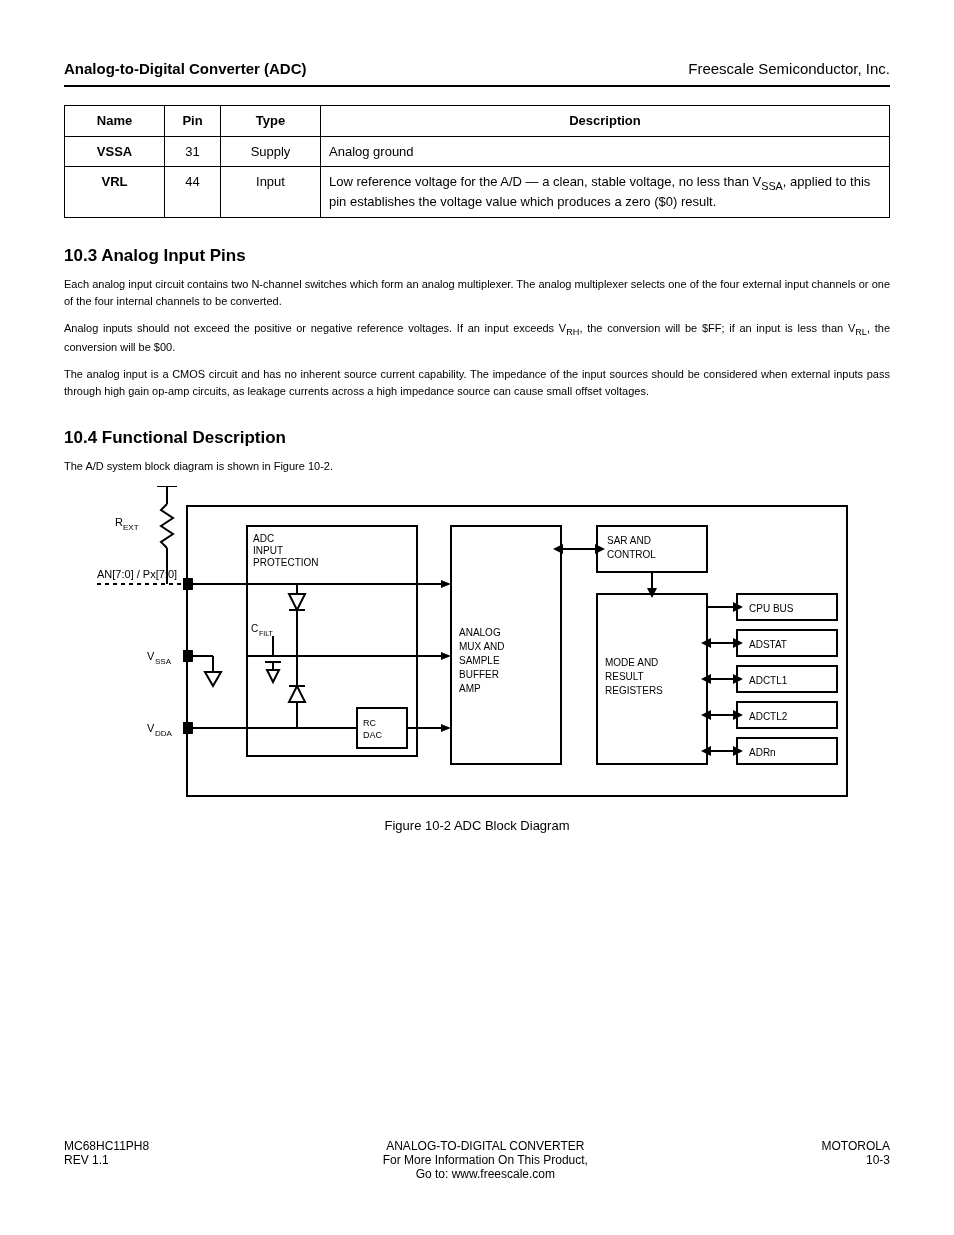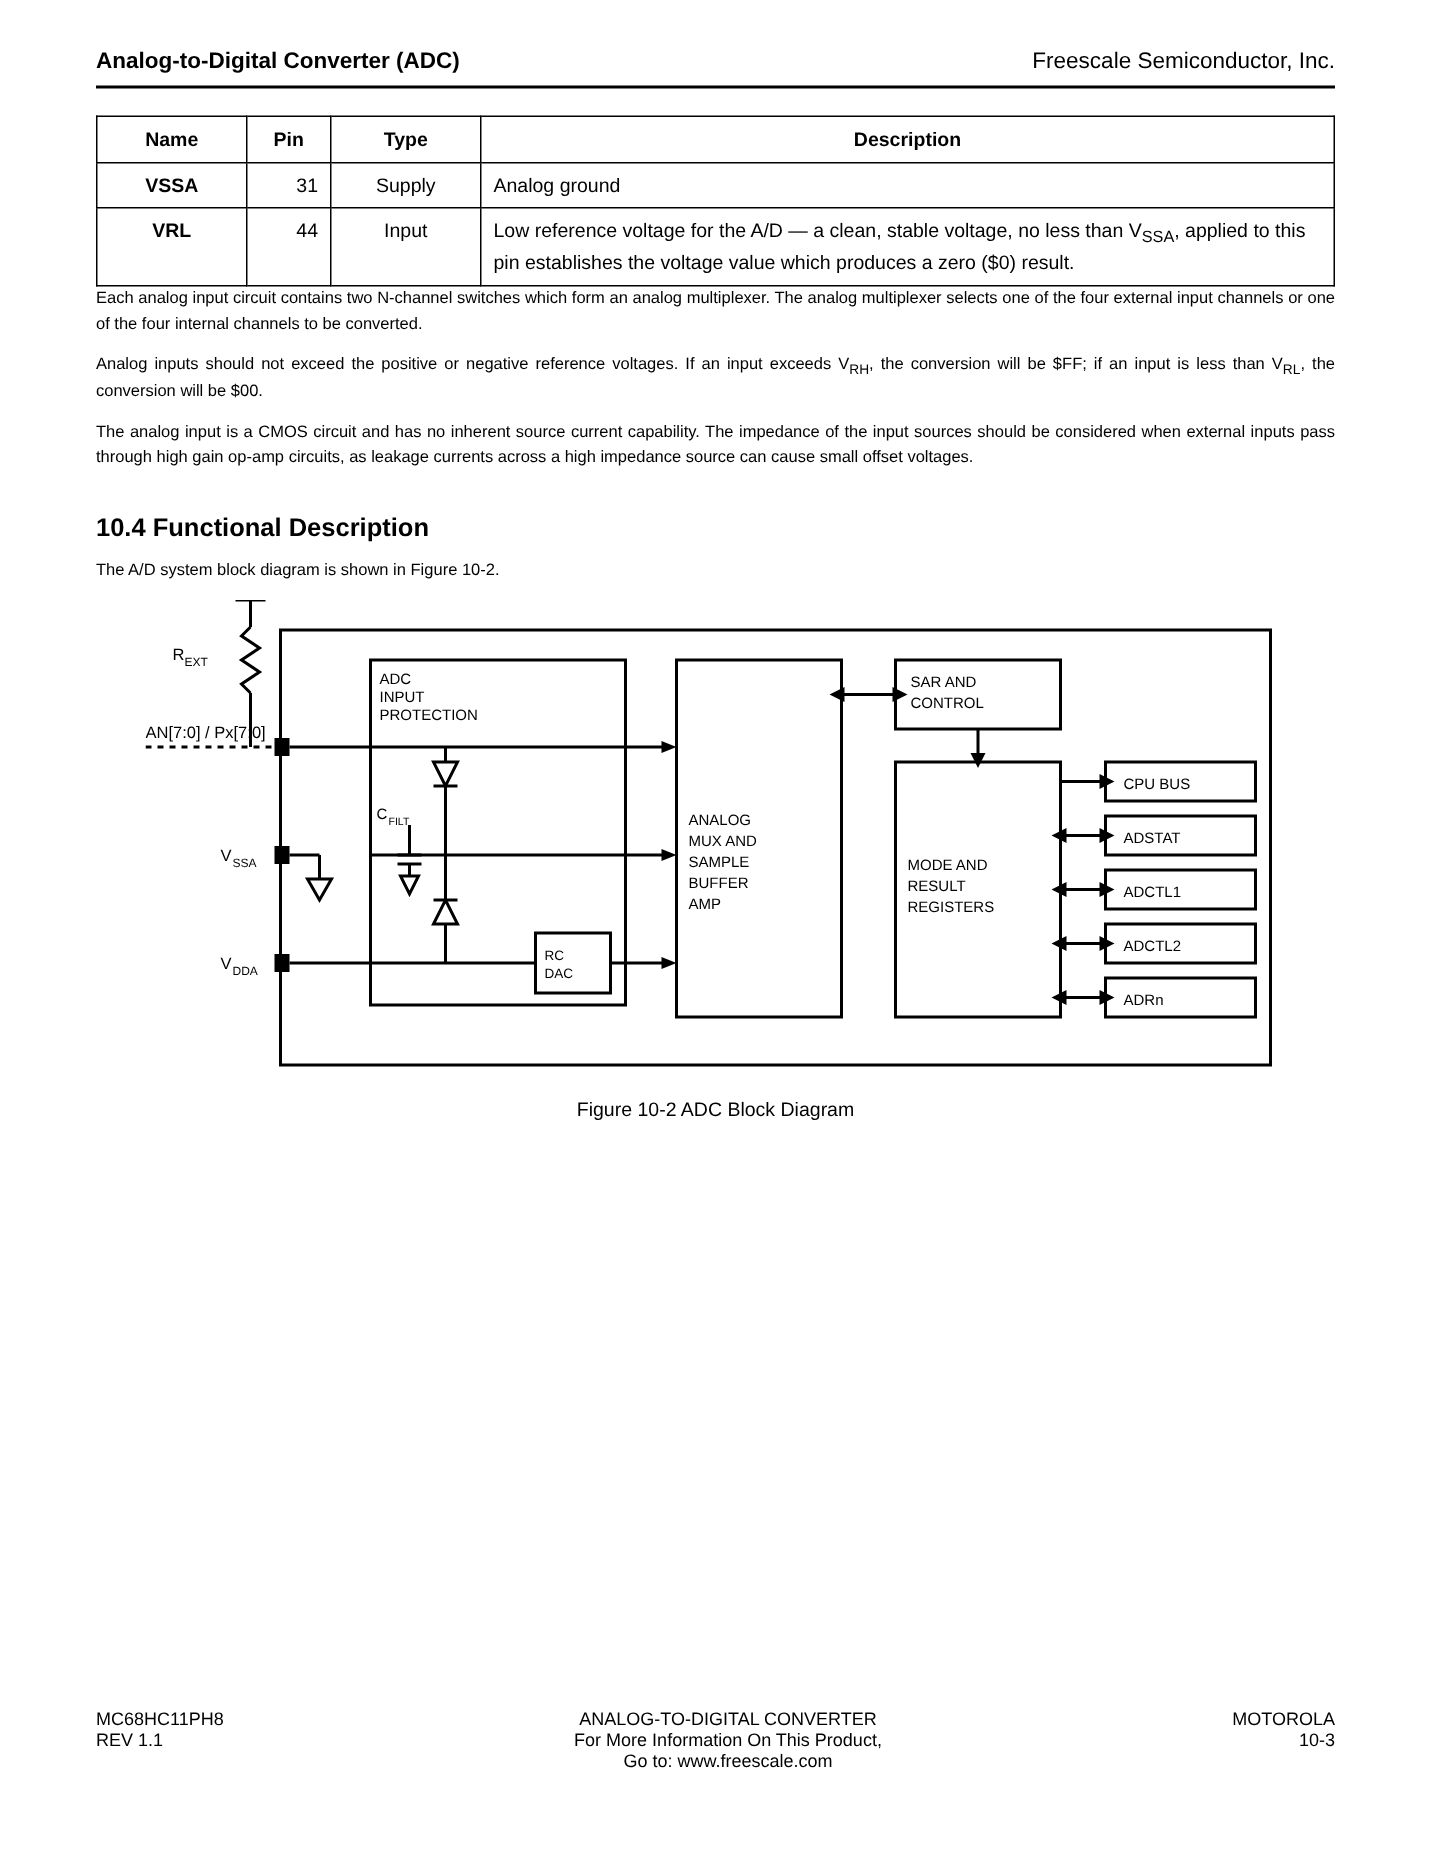--- a/index.html
+++ b/index.html
@@ -1,25 +1,25 @@
 <!DOCTYPE html>
 <html><head>
 <meta charset="utf-8">
 <style>
   * { box-sizing: border-box; margin: 0; padding: 0; }
   html, body { width: 954px; background: #fff; font-family: Arial, Helvetica, sans-serif; color: #000; }
-  .page { width: 954px; min-height: 1235px; position: relative; padding: 32px 64px 60px 64px; }
+  .page { width: 954px; min-height: 1235px; position: relative; padding: 60px 64px 60px 64px; }
   .header-row { display: flex; justify-content: space-between; border-bottom: 2px solid #000; padding-bottom: 8px; margin-bottom: 18px; }
   .header-left { font-size: 15px; font-weight: bold; }
   .header-right { font-size: 15px; font-weight: normal; }
   table.pin-table { width: 100%; border-collapse: collapse; font-size: 13px; }
   table.pin-table td { border: 1px solid #000; padding: 6px 8px; vertical-align: top; line-height: 1.35; }
   table.pin-table tr.hrow td { font-weight: bold; text-align: center; }
   table.pin-table td.c-name { width: 100px; text-align: center; font-weight: bold; }
-  table.pin-table td.c-pin  { width: 56px;  text-align: right; }
+  table.pin-table td.c-pin  { width: 56px;  text-align: center; }
   table.pin-table td.c-type { width: 100px; text-align: center; }
   .section-h { font-size: 17px; font-weight: bold; margin-top: 28px; margin-bottom: 10px; }
   p.body { font-size: 11px; line-height: 1.55; text-align: justify; margin-bottom: 10px; }
   .figure-caption { text-align: center; font-size: 13px; margin-top: 12px; }
   .figure-wrap { display:flex; justify-content:center; margin-top:6px;}
   .footer { position: absolute; bottom: 54px; left: 64px; right:64px; display:flex; justify-content:space-between; font-size:12px; }
   svg text { font-family: Arial, Helvetica, sans-serif; }
 </style>
 </head>
 <body>
@@ -47,20 +47,21 @@
     </tr>
     <tr>
       <td class="c-name">VRL</td>
       <td class="c-pin">44</td>
       <td class="c-type">Input</td>
       <td>Low reference voltage for the A/D — a clean, stable voltage, no less than V<sub>SSA</sub>, applied to this pin establishes the voltage value which produces a zero ($0) result.</td>
     </tr>
   </tbody>
     </table>
 
+  <div class="section-h">10.3 Analog Input Pins</div>
   <p class="body">Each analog input circuit contains two N-channel switches which form an analog multiplexer. The analog multiplexer selects one of the four external input channels or one of the four internal channels to be converted.</p>
   <p class="body">Analog inputs should not exceed the positive or negative reference voltages. If an input exceeds V<sub>RH</sub>, the conversion will be $FF; if an input is less than V<sub>RL</sub>, the conversion will be $00.</p>
   <p class="body">The analog input is a CMOS circuit and has no inherent source current capability. The impedance of the input sources should be considered when external inputs pass through high gain op-amp circuits, as leakage currents across a high impedance source can cause small offset voltages.</p>
 
   <div class="section-h">10.4 Functional Description</div>
   <p class="body">The A/D system block diagram is shown in Figure 10-2.</p>
 
   <div class="figure-wrap">
     <svg width="760" height="320" viewBox="0 0 760 320">
 

